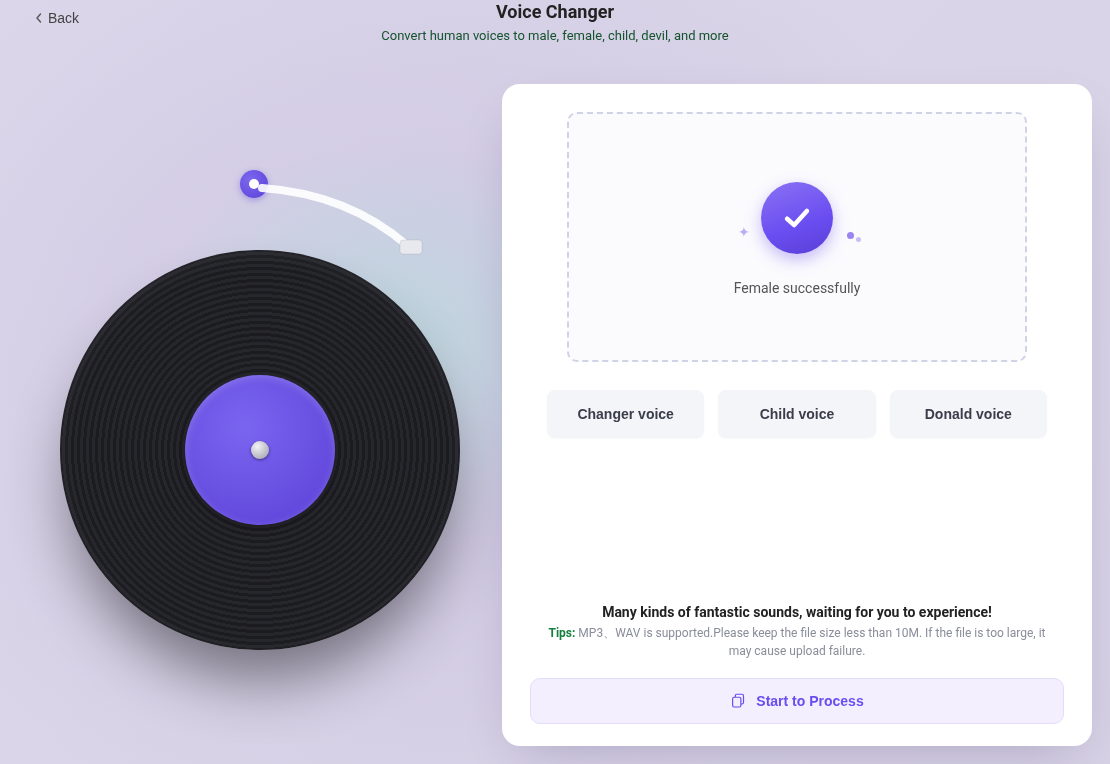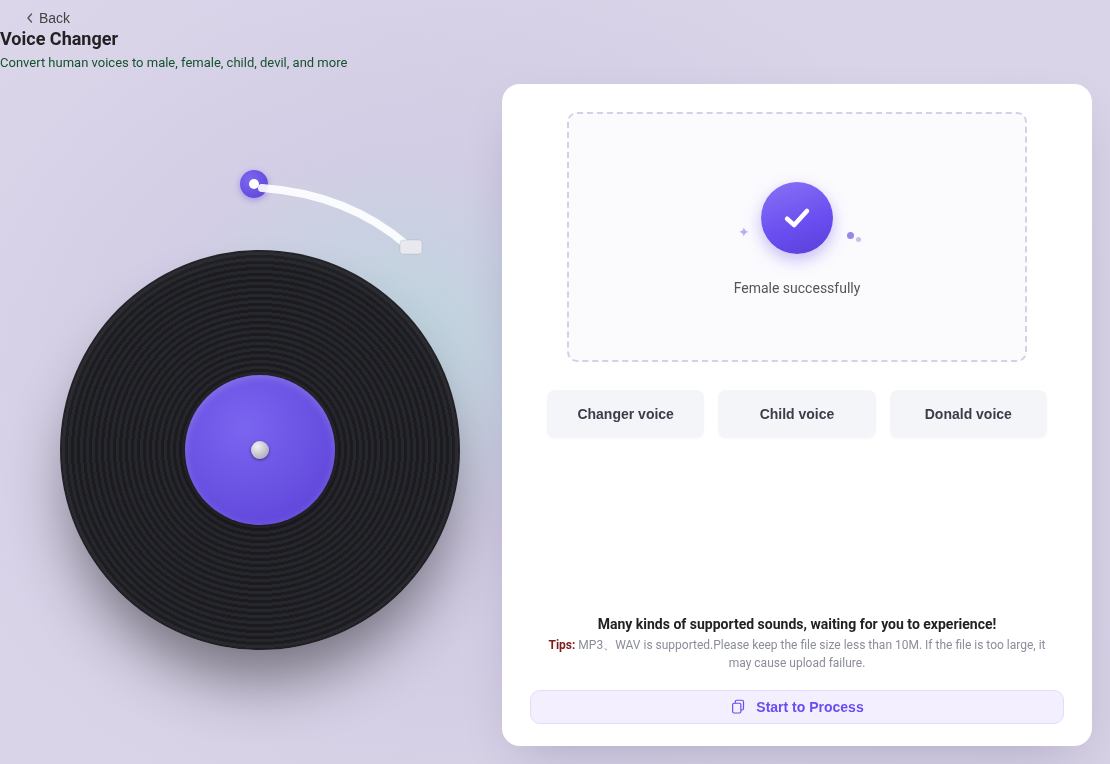--- a/index.html
+++ b/index.html
@@ -4,29 +4,29 @@
 <style>
   * { box-sizing: border-box; margin: 0; padding: 0; }
   html, body { width: 1110px; height: 764px; overflow: hidden; font-family: -apple-system, BlinkMacSystemFont, "Segoe UI", Roboto, Arial, sans-serif; }
   body {
     background: radial-gradient(ellipse 600px 500px at 35% 45%, rgba(140,220,210,0.35) 0%, rgba(200,190,230,0.3) 40%, rgba(220,215,235,0.6) 100%),
                 linear-gradient(135deg, #dcd8e8 0%, #d5d0e2 50%, #cfc9dd 100%);
     position: relative;
   }
 
   .back-btn {
-    position: absolute; top: 10px; left: 25px;
+    position: absolute; top: 10px; left: 34px;
     display: flex; align-items: center; gap: 4px;
     color: #444; font-size: 14px; cursor: pointer;
     background: none; border: none;
   }
   .back-btn svg { width: 10px; height: 10px; }
 
   .header {
-    text-align: left; padding-top: 28px;
+    text-align: center; padding-top: 1px;
   }
   .title { font-size: 18px; font-weight: 700; color: #222; }
   .subtitle { font-size: 13px; color: #14532d; margin-top: 6px; }
 
   
   .vinyl-wrap {
     position: absolute; left: 60px; top: 150px; width: 420px; height: 520px;
   }
   .tonearm {
     position: absolute; left: 170px; top: 12px; width: 200px; height: 120px;
@@ -113,24 +113,24 @@
     background: linear-gradient(160deg, #6e55e8, #5a3fd6);
     color: #fff;
     box-shadow: 0 3px 10px rgba(90,63,214,0.35);
   }
 
   .promo {
     margin-top: auto; text-align: center; padding: 0 10px;
   }
   .promo-line1 { font-size: 14px; font-weight: 700; color: #222; }
   .promo-line2 { font-size: 12px; color: #8a8d9a; margin-top: 4px; line-height: 1.5; }
-  .promo-line2 .tips { font-weight:700; color:#7f1d1d; }
+  .promo-line2 .tips { font-weight:700; color:#15803d; }
 
   .process-btn {
-    margin-top: 18px; width: 100%; height: 34px;
+    margin-top: 18px; width: 100%; height: 46px;
     border-radius: 10px; border: 1px solid #e3ddfb;
     background: #f3effe; color: #6a4df0;
     font-size: 14px; font-weight: 600; cursor: pointer;
     display: flex; align-items: center; justify-content: center; gap: 8px;
   }
   .process-btn svg { width: 18px; height: 18px; }
 </style>
 </head>
 <body>
 
@@ -177,21 +177,21 @@
     <div class="upload-status">Female successfully</div>
   </div>
 
   <div class="voice-grid" id="voice-grid">
       <button class="voice-btn"><span>Changer voice</span></button>
       <button class="voice-btn"><span>Child voice</span></button>
       <button class="voice-btn"><span>Donald voice</span></button>
     </div>
 
   <div class="promo">
-    <div class="promo-line1">Many kinds of supported sounds, waiting for you to experience!</div>
+    <div class="promo-line1">Many kinds of fantastic sounds, waiting for you to experience!</div>
     <div class="promo-line2">
       <span class="tips">Tips:</span>
       <span>MP3、WAV is supported.Please keep the file size less than 10M. If the file is too large, it may cause upload failure.</span>
     </div>
   </div>
 
   <button class="process-btn">
     <svg viewBox="0 0 24 24">
       <rect x="7" y="3" width="11" height="13" rx="2" fill="none" stroke="#6a4df0" stroke-width="1.6"></rect>
       <rect x="3.5" y="7" width="11" height="13" rx="2" fill="#f3effe" stroke="#6a4df0" stroke-width="1.6"></rect>

